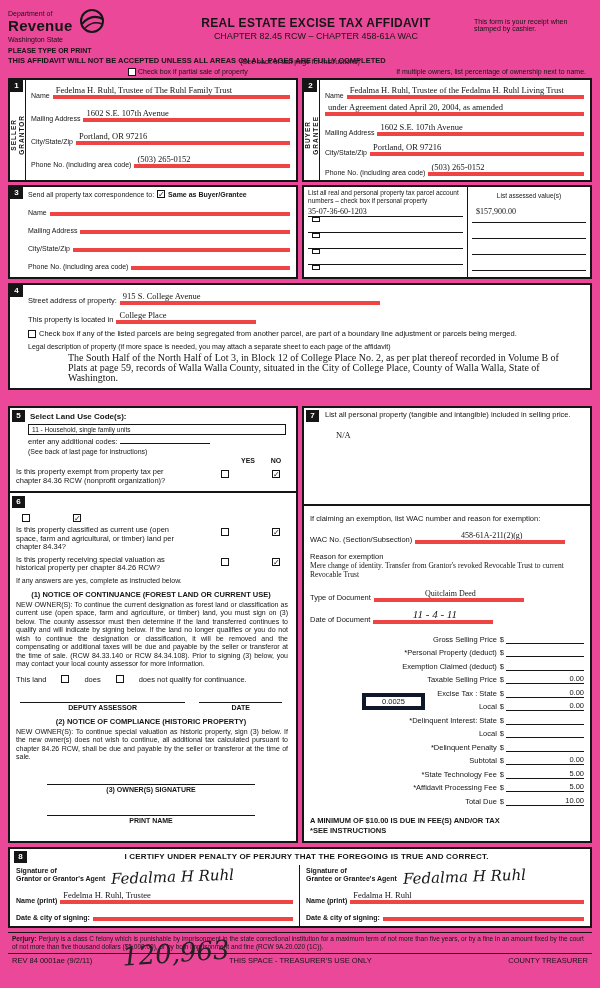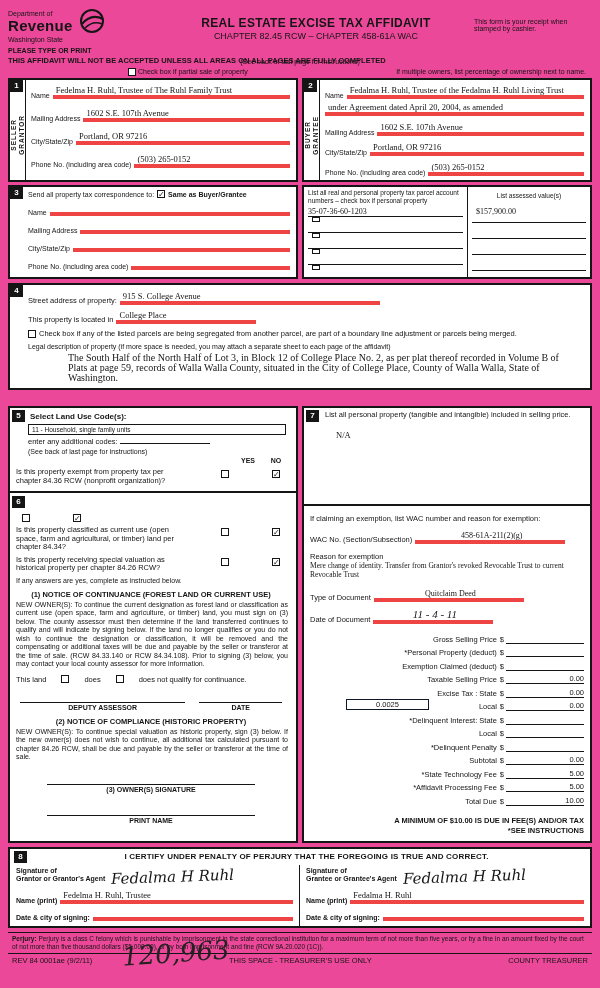--- a/index.html
+++ b/index.html
@@ -91,24 +91,24 @@
   .dep-row .o1 { flex:2; } .dep-row .o2 { flex:1; }
   .sigline { width:75%; margin:22px auto 0 auto; }
 
   
   .pp-head { display:flex; font-size:7.5px; }
   .pp-head .badge { margin-right:6px; }
   .mrow { display:flex; align-items:flex-end; justify-content:flex-end; height:13.5px; font-size:7.5px; position:relative; }
   .mlab { white-space:nowrap; }
   .dol { margin:0 2px 0 3px; }
   .mval { width:78px; border-bottom:1px solid #151515; text-align:right; min-height:9px; }
-  .ratebox { position:absolute; left:36px; bottom:1px; border:1px solid #0f172a; padding:0 29px; font-size:7.5px; }
+  .ratebox { position:absolute; left:52px; bottom:1px; border:4px solid #0f172a; padding:0 16px; font-size:7.5px; }
   .wac-row { display:flex; align-items:flex-end; font-size:7.5px; margin-top:8px; }
   .wac-row .fv { font-size:8px;text-align:center; }
-  .min-note { font-size:7.5px; font-weight:bold; text-align:right; margin-top:10px; }
+  .min-note { font-size:7.5px; font-weight:bold; text-align:left; margin-top:10px; }
 
   
   .box8 { border:2px solid #151515; margin-top:4px; background:#fff; }
   .certify-row { display:flex; align-items:center; padding:2px 4px; }
   .certify-row .txt { flex:1; text-align:center; font-size:8px; font-weight:bold; letter-spacing:.2px; }
   .sig-cols { display:flex; }
   .sig-col { width:50%; padding:2px 6px 5px 6px; }
   .sig-col.first { border-right:1px solid #151515; }
   .sig-top { display:flex; align-items:flex-start; }
   .sig-lab { font-size:7px; font-weight:bold; line-height:8.5px; white-space:nowrap; }

